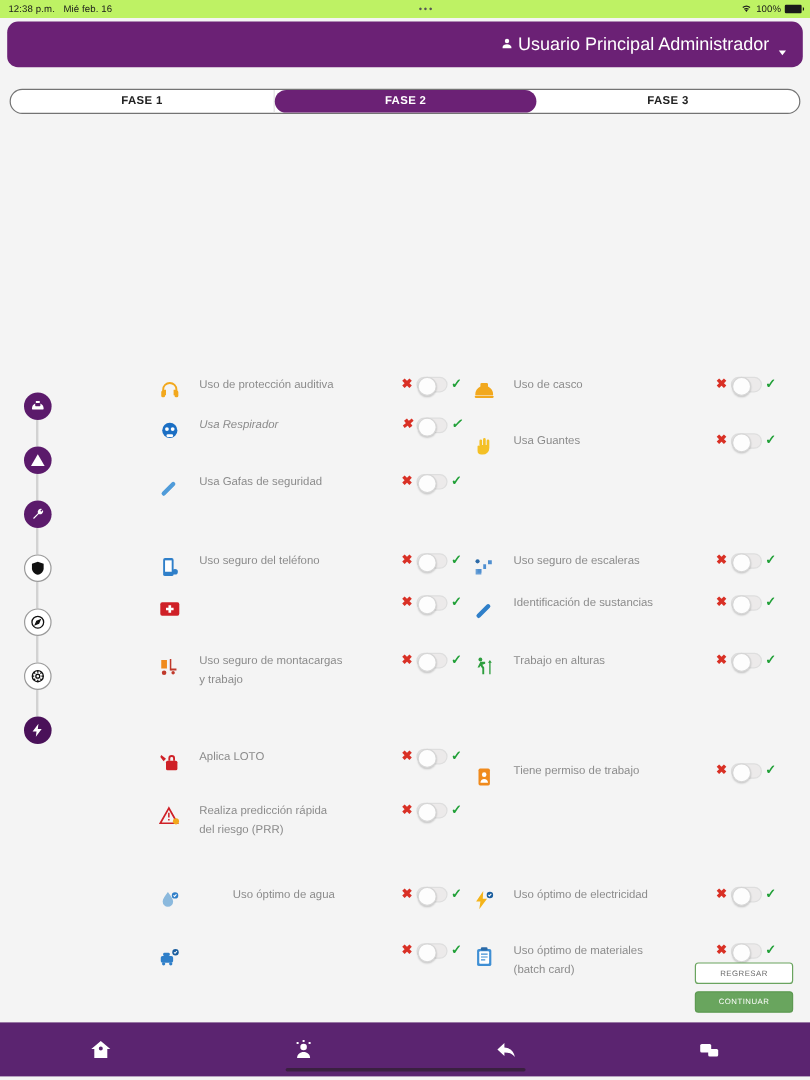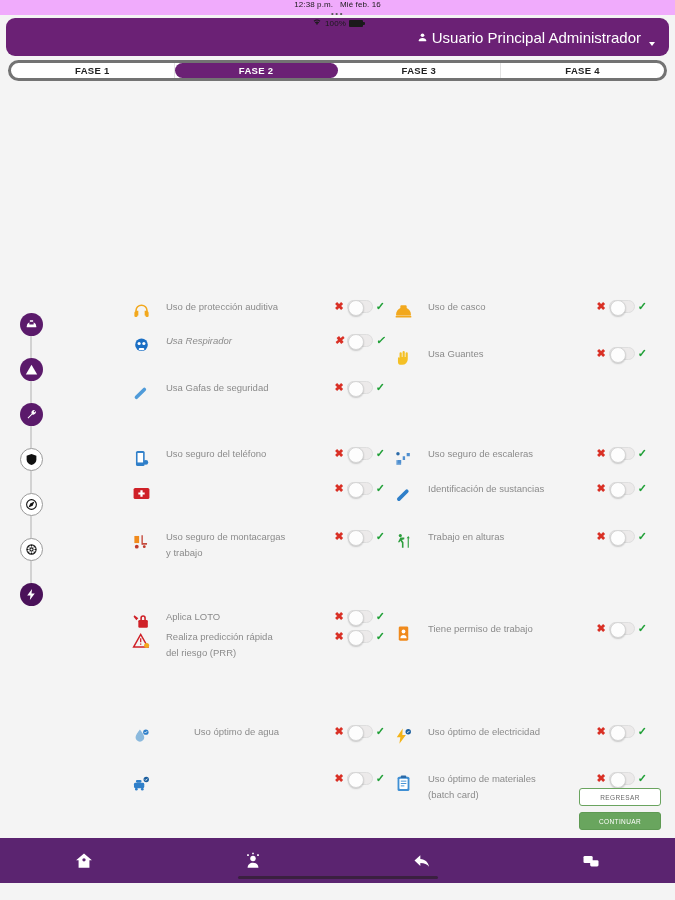--- a/index.html
+++ b/index.html
@@ -6,26 +6,25 @@
   html, body {
     width: 675px; height: 900px;
     font-family: "Liberation Sans", sans-serif;
     background: #f4f4f4;
     overflow: hidden;
   }
 
   
   .statusbar {
     height: 15px; width: 100%;
-    background: #f0abfc;
+    background: #bef264;
     display: flex; align-items: center;
     padding: 0 7px;
     font-size: 8px; color: #1a1a1a;
     letter-spacing: .1px;
-    flex-direction: column;
   }
   .status-left { display: flex; gap: 7px; align-items: center; }
   .status-center { flex: 1; text-align: center; color: #555; letter-spacing: 1.5px; font-size: 8px; }
   .status-right { display: flex; gap: 3px; align-items: center; }
   .battery {
     width: 14px; height: 7px; background: #1a1a1a;
     border-radius: 1px; position: relative;
   }
   .battery::after {
     content: ""; position: absolute; right: -2px; top: 2px;
@@ -47,23 +46,23 @@
   }
   .caret {
     width: 0; height: 0; margin-left: 4px;
     border-left: 3.5px solid transparent;
     border-right: 3.5px solid transparent;
     border-top: 4px solid #fff;
   }
 
   
   .phases {
-    margin: 4px 8px 0 8px;
+    margin: 18px 8px 0 8px;
     height: 21px;
-    border: 3px solid #737373;
+    border: 1px solid #737373;
     border-radius: 11px;
     background: #fff;
     display: flex;
     overflow: hidden;
   }
   .phase {
     flex: 1;
     display: flex; align-items: center; justify-content: center;
     font-size: 9.5px; font-weight: bold; color: #222;
     letter-spacing: .3px;
@@ -216,21 +215,20 @@
     </span>
     <span>Usuario Principal Administrador</span>
     <span class="caret"></span>
   </div>
 </div>
 
 <div class="phases">
   <div class="phase">FASE 1</div>
   <div class="phase active">FASE 2</div>
   <div class="phase">FASE 3</div>
-  <div class="phase">FASE 4</div>
 </div>
 
 <div class="content">
 
   <div class="stepper">
     <div class="step-node filled">
       <span>
         <svg viewBox="0 0 24 24" fill="#ffffff">
             <path d="M4 17h16a1 1 0 0 0 1-1 9 9 0 0 0-5-8v3a1 1 0 0 1-1 1H9a1 1 0 0 1-1-1V8a9 9 0 0 0-5 8 1 1 0 0 0 1 1zM9 4h6v3H9z"></path>
           </svg>
@@ -484,21 +482,21 @@
             </svg>
         </span>
         <span class="lbl">Aplica LOTO</span>
         <span class="toggler">
           <span class="xmark">✖</span>
           <span class="switch"></span>
           <span class="check">✓</span>
         </span>
       </div>
 
-      <div class="row" style="left:0; top:20px;">
+      <div class="row" style="left:0; top:45px;">
         <span class="ico">
           <svg viewBox="0 0 24 24">
               <path d="M11 3L2 19h18L11 3z" fill="none" stroke="#cf2027" stroke-width="1.8"></path>
               <path d="M10.2 8h1.6v5h-1.6zM10.2 14.4h1.6V16h-1.6z" fill="#cf2027"></path>
               <circle cx="18.5" cy="17" r="3.2" fill="#f2a81d"></circle>
             </svg>
         </span>
         <span class="lbl">Realiza predicción rápida del riesgo (PRR)</span>
         <span class="toggler">
           <span class="xmark">✖</span>

